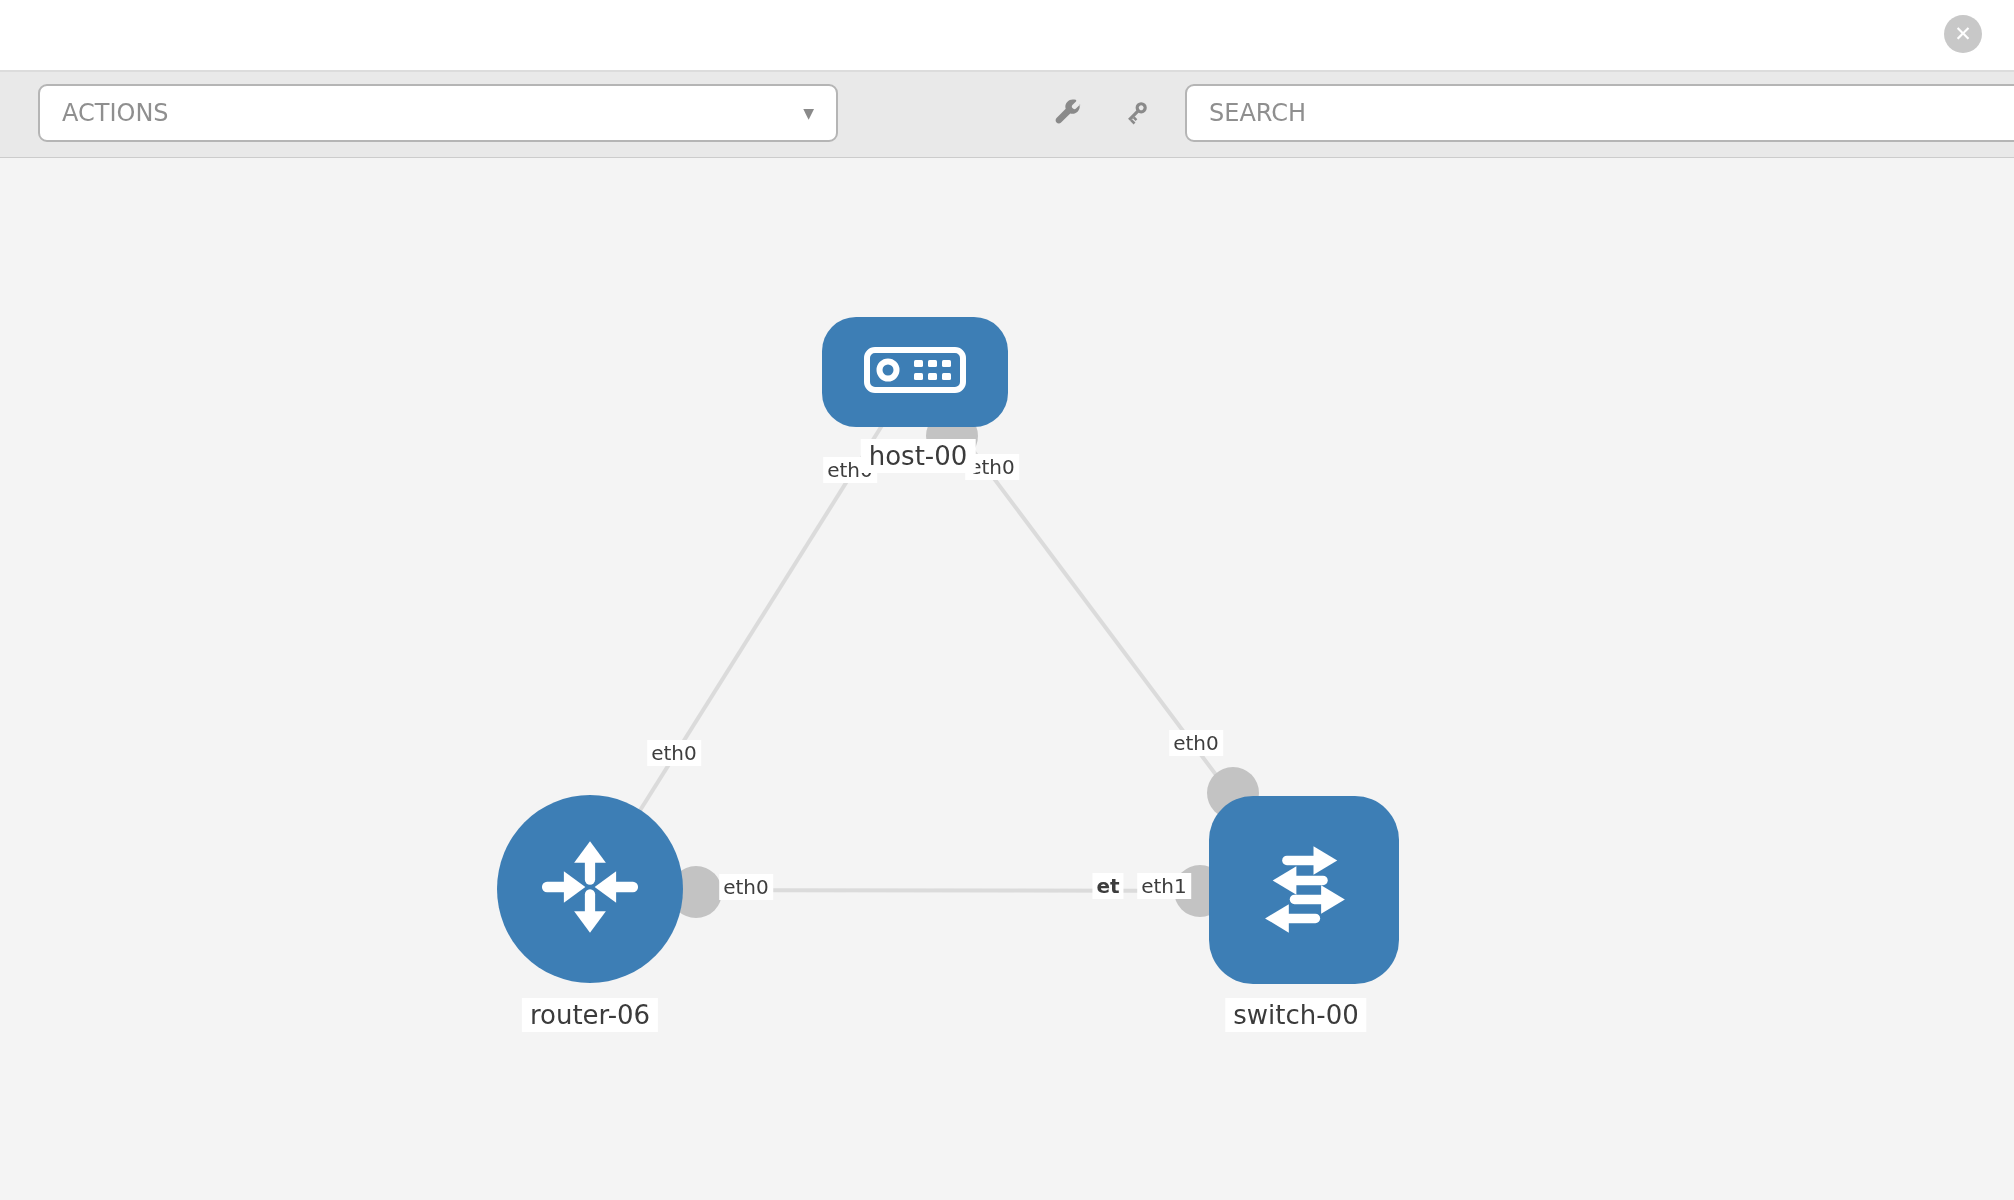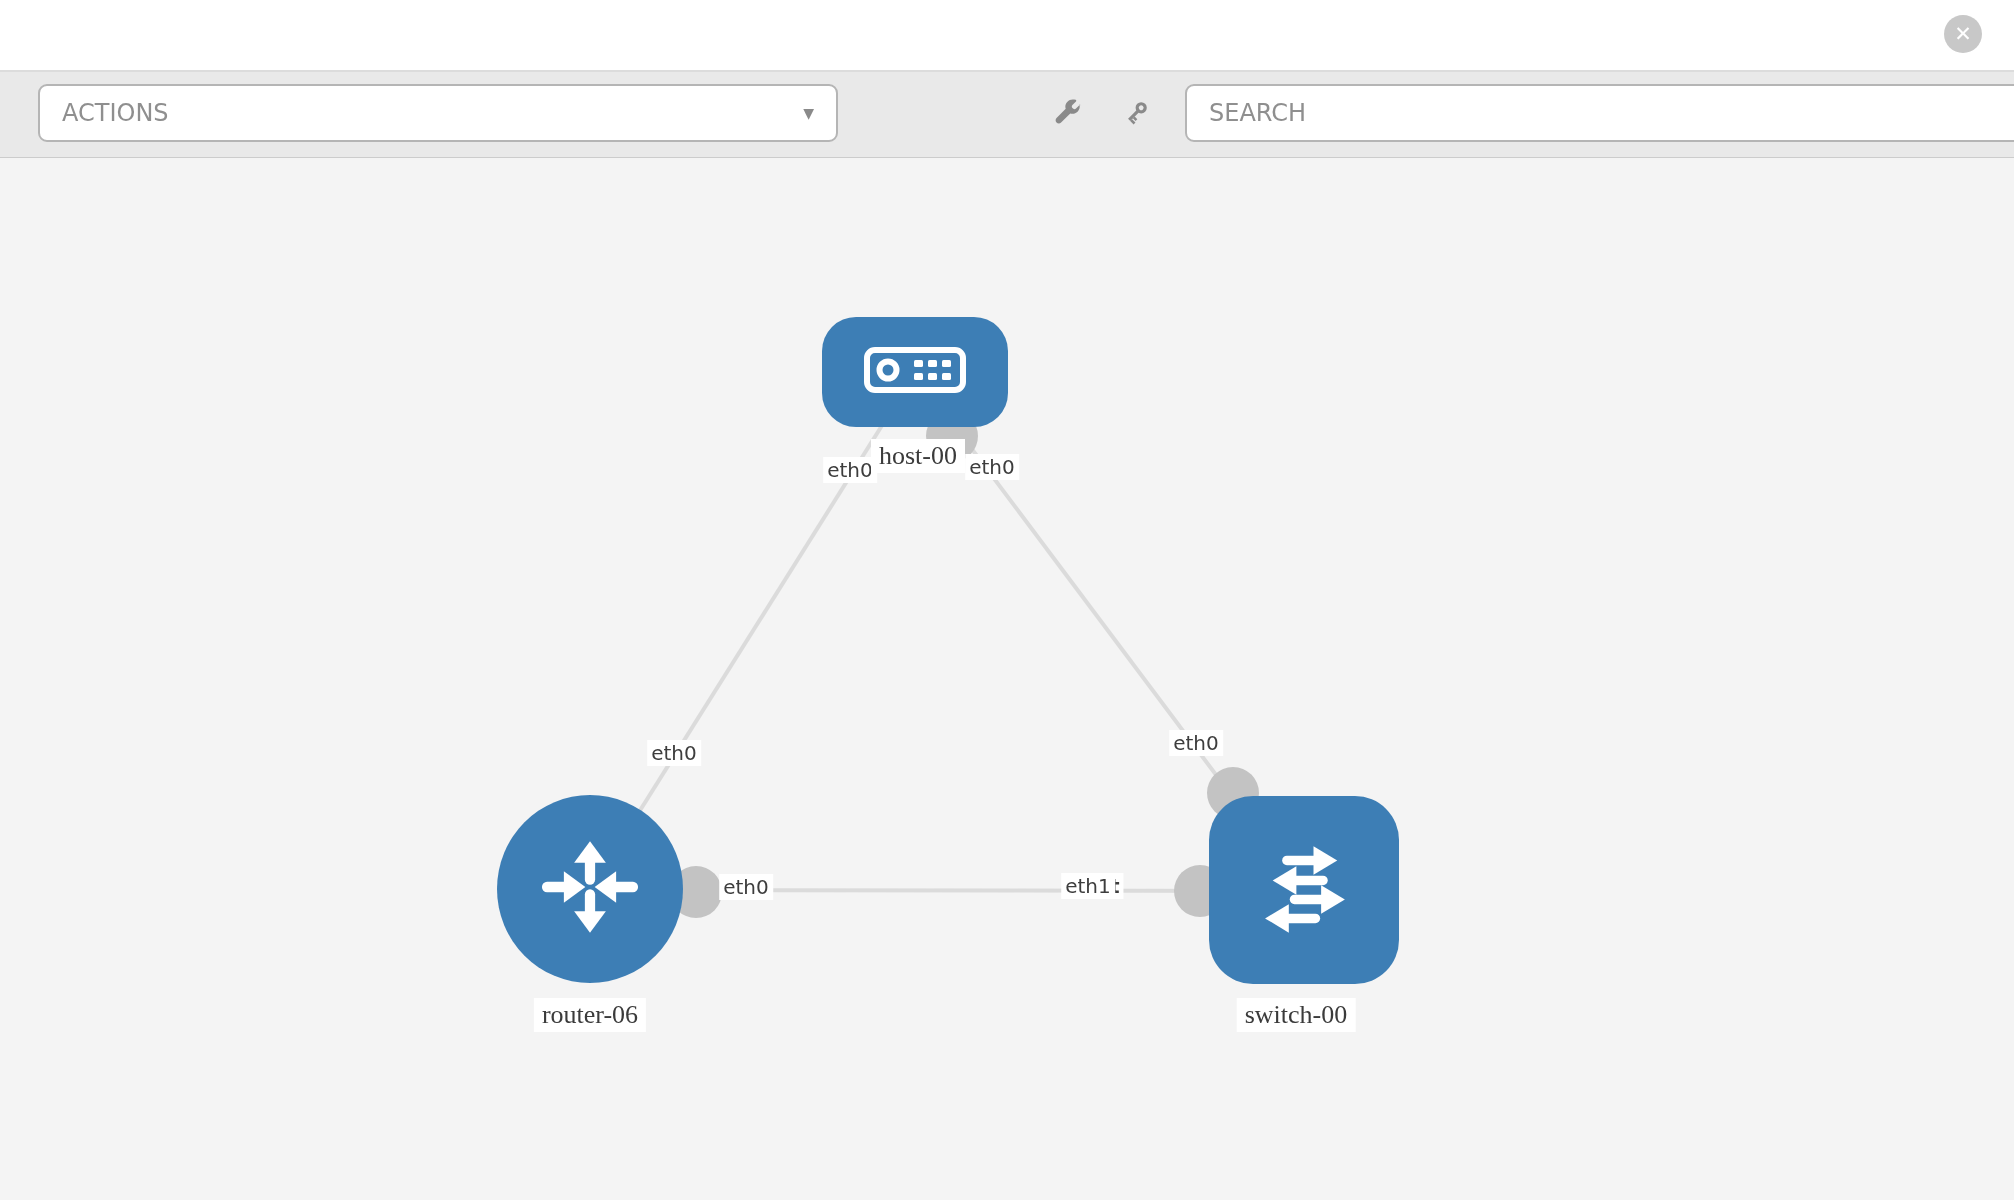--- a/index.html
+++ b/index.html
@@ -27,21 +27,21 @@
   .tool-wrench{left:1048px;}
   .tool-key{left:1116px;}
   
   .canvas{position:absolute;left:0;top:158px;width:2014px;height:1042px;background:#f4f4f4;overflow:hidden;}
   .canvas svg.netsvg{position:absolute;left:0;top:0;}
   .node{position:absolute;background:#3d7eb5;display:flex;align-items:center;justify-content:center;cursor:pointer;}
   .node-host{left:822px;top:159px;width:186px;height:110px;border-radius:34px;}
   .node-router{left:497px;top:637px;width:186px;height:188px;border-radius:50%;}
   .node-switch{left:1209px;top:638px;width:190px;height:188px;border-radius:44px;}
   .nlabel{position:absolute;transform:translate(-50%,-50%);background:#ffffff;color:#3b3b3b;
-    font-size:26px;padding:2px 8px;white-space:nowrap;z-index:30;font-family:Liberation Serif, serif;}
+    font-size:26px;padding:2px 8px;white-space:nowrap;z-index:30;}
   .plabel{position:absolute;transform:translate(-50%,-50%);background:#ffffff;color:#3d3d3d;
     font-size:20px;padding:1px 4px;white-space:nowrap;z-index:20;}
   .plabel.back{z-index:19;font-weight:bold;}
 </style>
 </head>
 <body>
 
 <div class="header">
   <div class="close-btn">
     <span>✕</span>
@@ -145,15 +145,15 @@
   <div class="nlabel" style="left:918px;top:298px;">host-00</div>
   <div class="nlabel" style="left:590px;top:857px;">router-06</div>
   <div class="nlabel" style="left:1296px;top:857px;">switch-00</div>
 
   <div class="plabel" style="left:850px;top:312px;">eth0</div>
   <div class="plabel" style="left:992px;top:309px;">eth0</div>
   <div class="plabel" style="left:674px;top:595px;">eth0</div>
   <div class="plabel" style="left:1196px;top:585px;">eth0</div>
   <div class="plabel" style="left:746px;top:729px;">eth0</div>
   <div class="plabel back" style="left:1108px;top:728px;">et</div>
-  <div class="plabel" style="left:1088px;top:728px;">eth1</div>
+  <div class="plabel" style="left:1164px;top:728px;">eth1</div>
 
 </div>
 
 </body></html>

